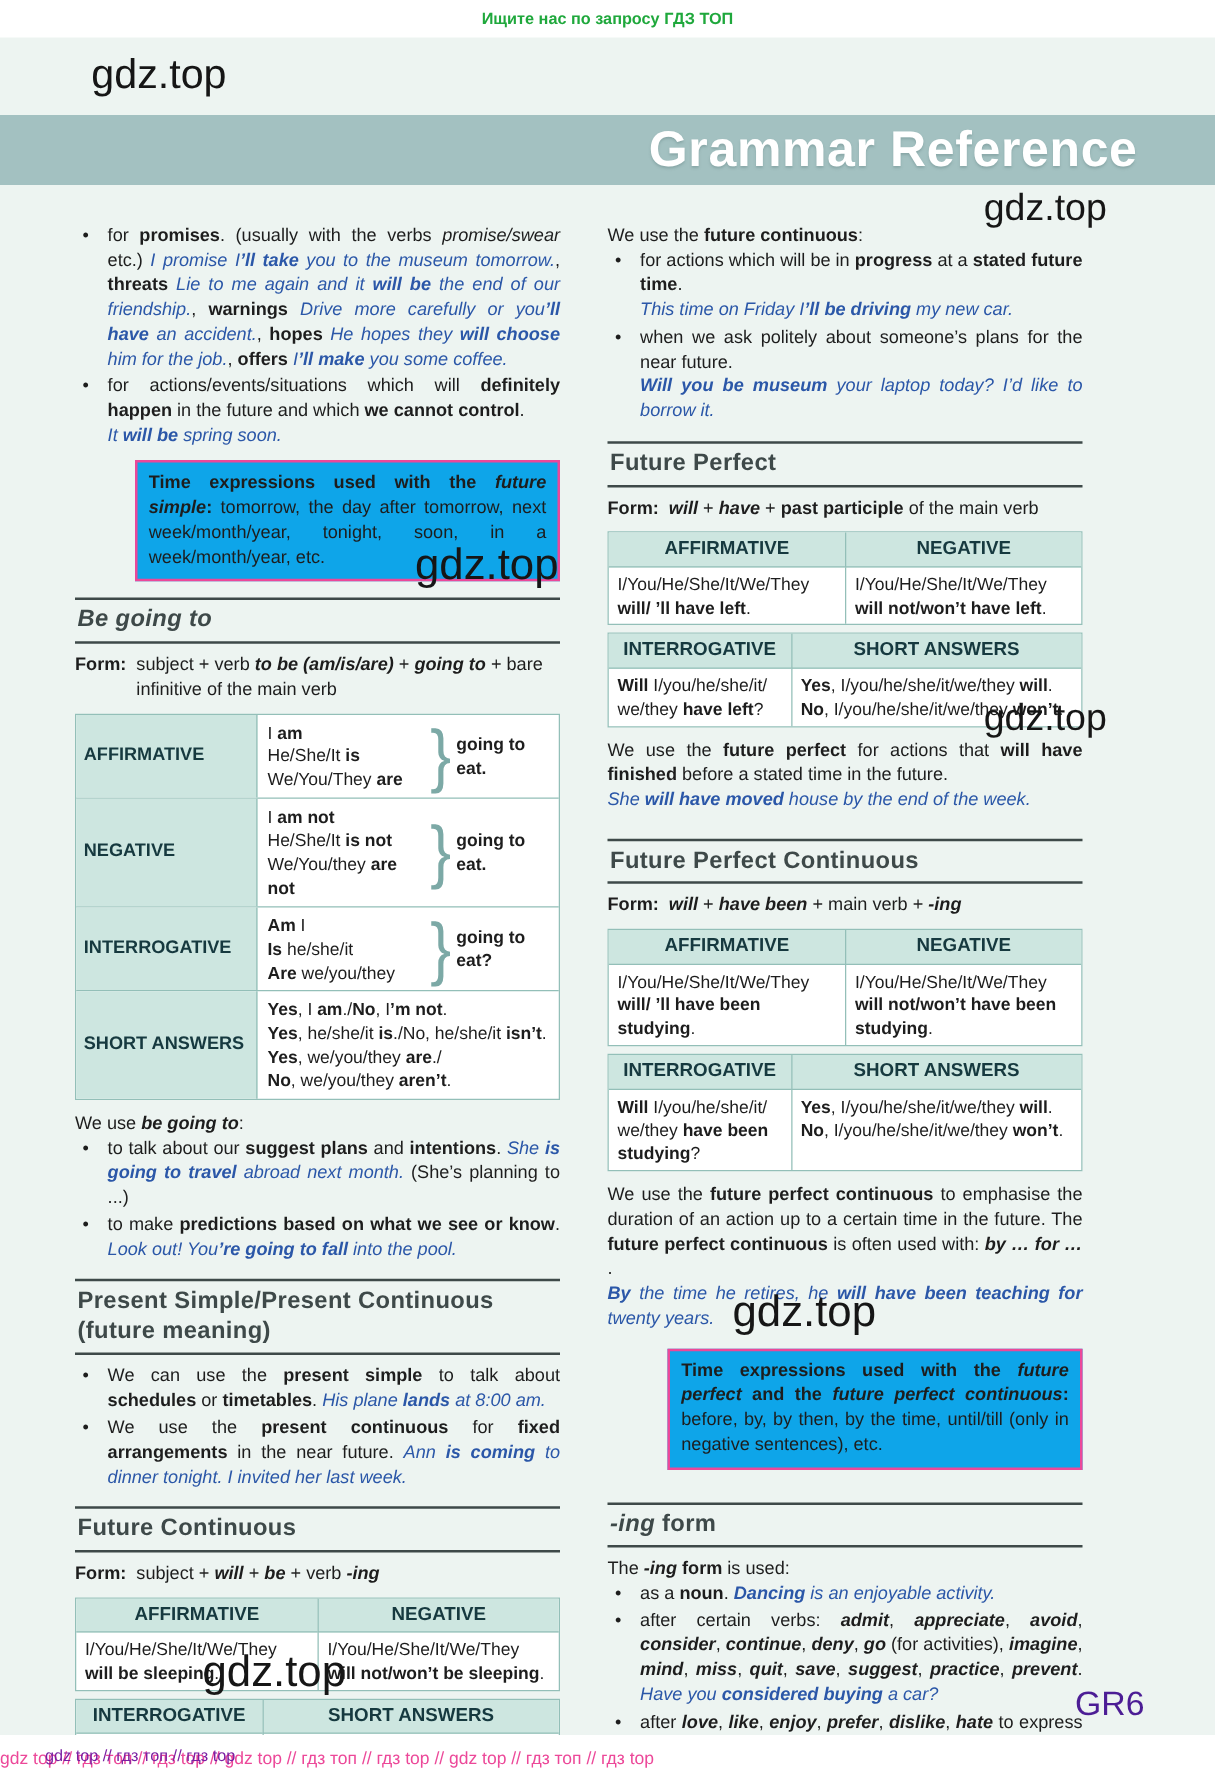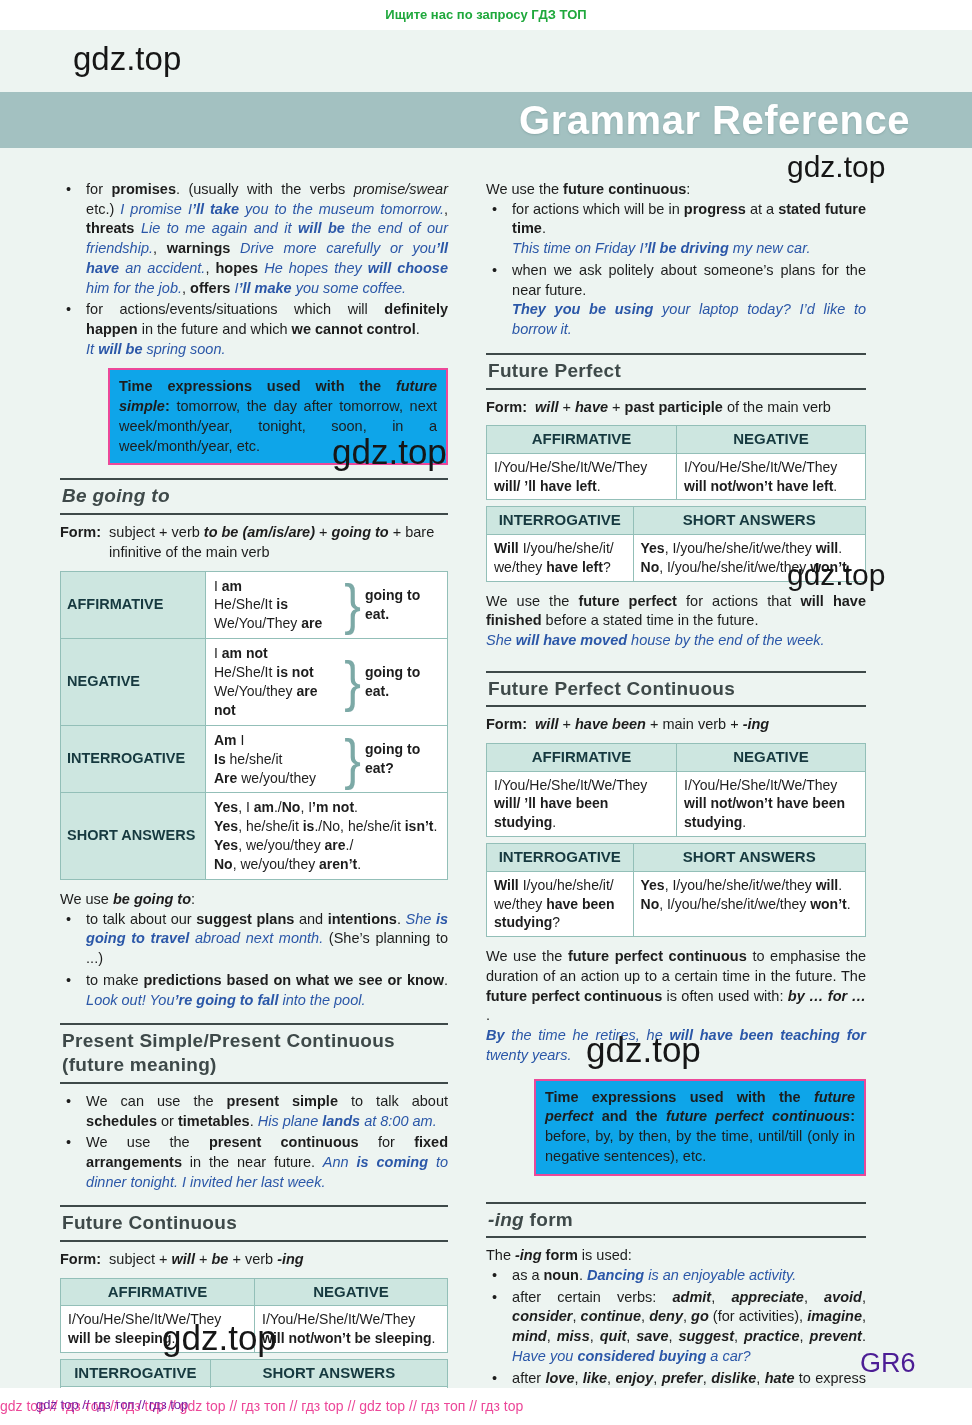--- a/index.html
+++ b/index.html
@@ -201,21 +201,21 @@
 
   <div class="col col-right">
 
     <div>We use the <b>future continuous</b>:</div>
     <div class="bul">
       <span class="dot">•</span>
       <span class="txt">for actions which will be in <b>progress</b> at a <b>stated future time</b>.<br><span class="ex">This time on Friday I<b>’ll be driving</b> my new car.</span></span>
     </div>
     <div class="bul">
       <span class="dot">•</span>
-      <span class="txt">when we ask politely about someone’s plans for the near future.<br><span class="ex"><b>They you be using</b> your laptop today? I’d like to borrow it.</span></span>
+      <span class="txt">when we ask politely about someone’s plans for the near future.<br><span class="ex"><b>Will you be museum</b> your laptop today? I’d like to borrow it.</span></span>
     </div>
 
     <div class="sect">
       <h2>Future Perfect</h2>
     </div>
 
     <div class="form-line">
       <span class="flab">Form:</span>
       <span class="ftxt"><b><i>will</i></b> + <b><i>have</i></b> + <b>past participle</b> of the main verb</span>
     </div>

